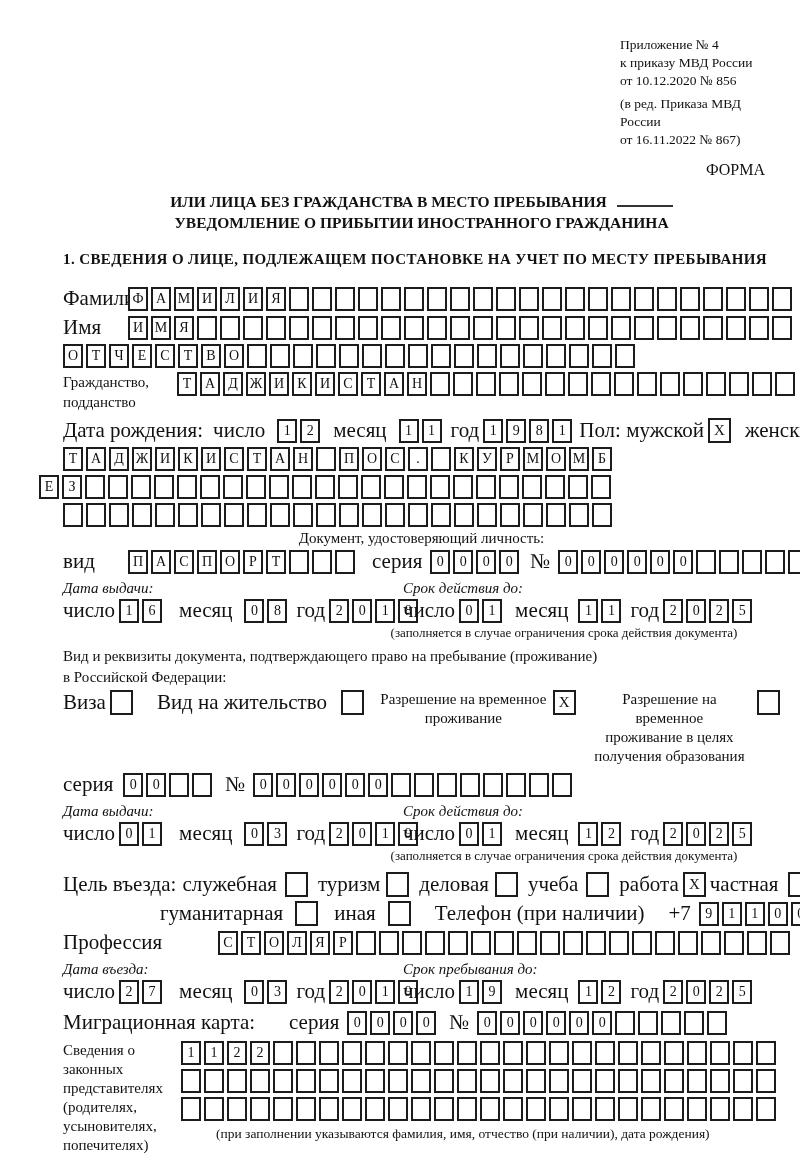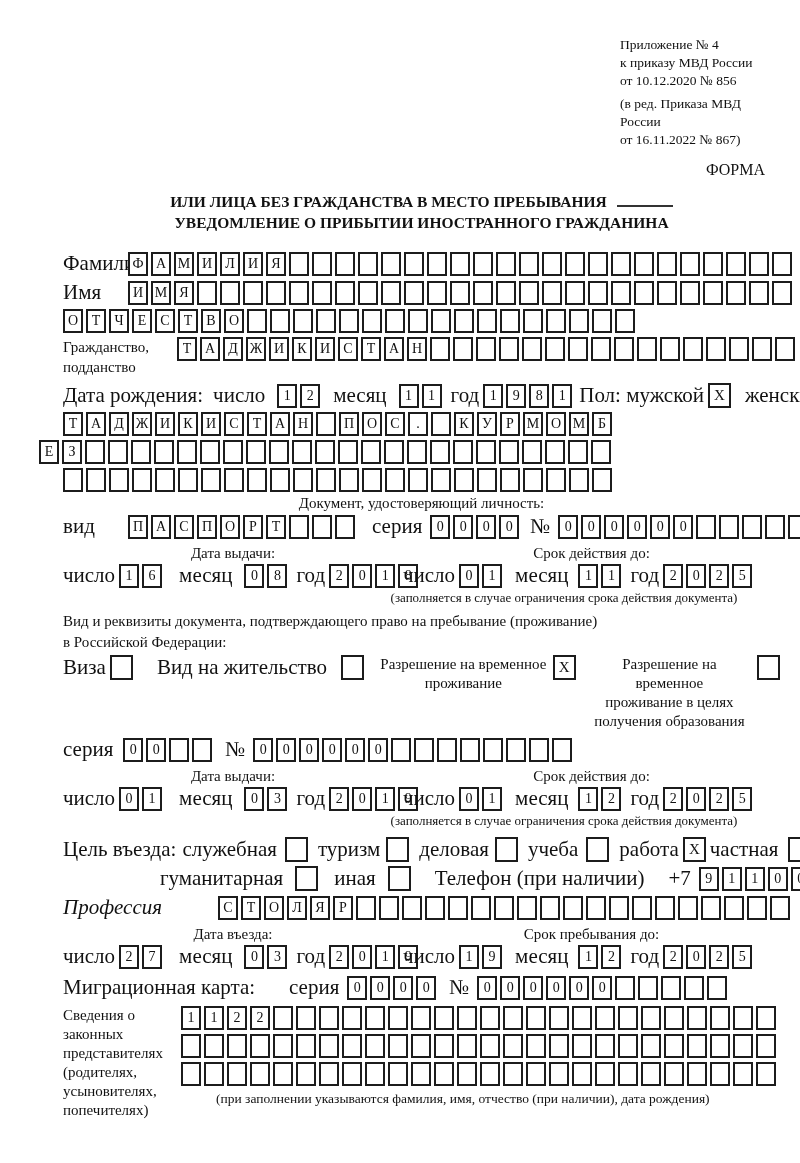--- a/index.html
+++ b/index.html
@@ -16,41 +16,41 @@
   .section-heading { margin-top:18px; font-weight:bold; font-size:15px; letter-spacing:0.4px; }
 
   .row { display:flex; align-items:center; margin-top:4px; }
   .row.top { align-items:flex-start; }
   .lbl { font-size:21px; white-space:nowrap; }
   .lbl2 { font-size:15px; line-height:20px; }
   .w65 { width:65px; flex:none; }
   .w114 { width:114px; flex:none; }
   .w118 { width:118px; flex:none; }
   .w146 { width:146px; flex:none; }
-  .w155 { width:155px; flex:none;font-style:italic; }
+  .w155 { width:155px; flex:none; }
   .w170 { width:170px; flex:none; }
 
   .cells { display:inline-flex; flex:none; white-space:nowrap; }
   .cell { box-sizing:border-box; width:20px; height:24px; border:2px solid #1c1c1c; margin-right:3px;
           display:inline-flex; align-items:center; justify-content:center; flex:none;
           font-size:14px; background:#fff; }
   .cb { box-sizing:border-box; width:23px; height:25px; border:2px solid #1c1c1c;
         display:inline-flex; align-items:center; justify-content:center; flex:none; font-size:15px; }
 
   .ml4{margin-left:4px}.ml6{margin-left:6px}.ml8{margin-left:8px}.ml10{margin-left:10px}
   .ml12{margin-left:12px}.ml14{margin-left:14px}.ml16{margin-left:16px}
   .ml24{margin-left:24px}.ml56{margin-left:56px}
   .mt2{margin-top:2px}.mt6{margin-top:6px}.mt8{margin-top:8px}.mt18{margin-top:18px}
 
   .doc-heading { text-align:center; font-weight:normal; font-size:15px; margin-top:3px; }
 
   .dates { display:flex; margin-top:5px; }
   .dcol-left { width:340px; flex:none; }
   .dcol-right { flex:1; }
-  .dhead { text-align:center; font-size:15px; line-height:18px; }
+  .dhead { text-align:left; font-size:15px; line-height:18px;font-style:italic; }
   .drow { display:flex; align-items:center; margin-top:1px; }
   .dnote { font-size:13px; margin-top:2px; white-space:nowrap; margin-left:-55px; text-align:center; }
 
   .para { font-size:15px; line-height:21px; margin-top:5px; }
   .center-lbl { text-align:center; font-size:15px; line-height:19px; }
   .stack { display:flex; flex-direction:column; }
   .cellrows > .cells { display:flex; }
   .cellrows > .cells + .cells { margin-top:4px; }
   .rep-note { font-size:13.5px; margin-top:5px; padding-left:35px; white-space:nowrap; }
 </style>
@@ -67,20 +67,21 @@
     <div>от 16.11.2022 № 867)</div>
   </div>
 
   <div class="forma">ФОРМА</div>
 
   <div class="title">
     <div><span>ИЛИ ЛИЦА БЕЗ ГРАЖДАНСТВА В МЕСТО ПРЕБЫВАНИЯ</span><span class="blank-line"></span></div>
     <div>УВЕДОМЛЕНИЕ О ПРИБЫТИИ ИНОСТРАННОГО ГРАЖДАНИНА</div>
   </div>
 
+  <div class="section-heading">1. СВЕДЕНИЯ О ЛИЦЕ, ПОДЛЕЖАЩЕМ ПОСТАНОВКЕ НА УЧЕТ ПО МЕСТУ ПРЕБЫВАНИЯ</div>
 
   <div class="row mt18">
     <span class="lbl w65">Фамилия</span>
     <span class="cells">
         <span class="cell">Ф</span>
         <span class="cell">А</span>
         <span class="cell">М</span>
         <span class="cell">И</span>
         <span class="cell">Л</span>
         <span class="cell">И</span>

